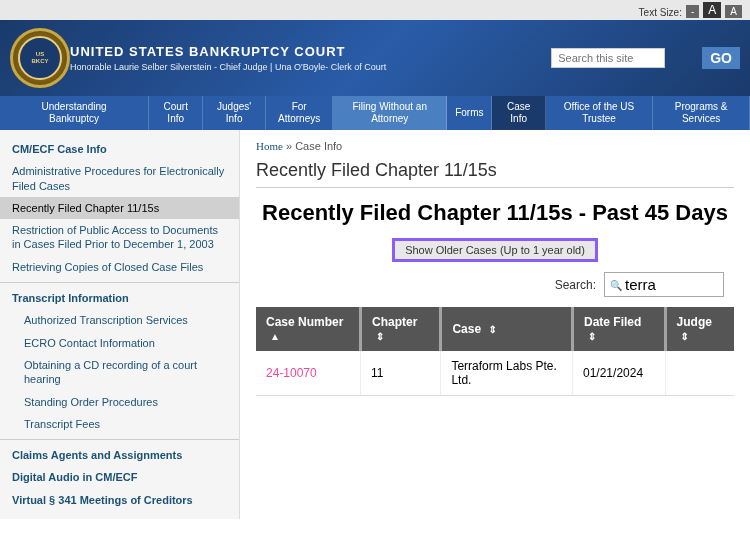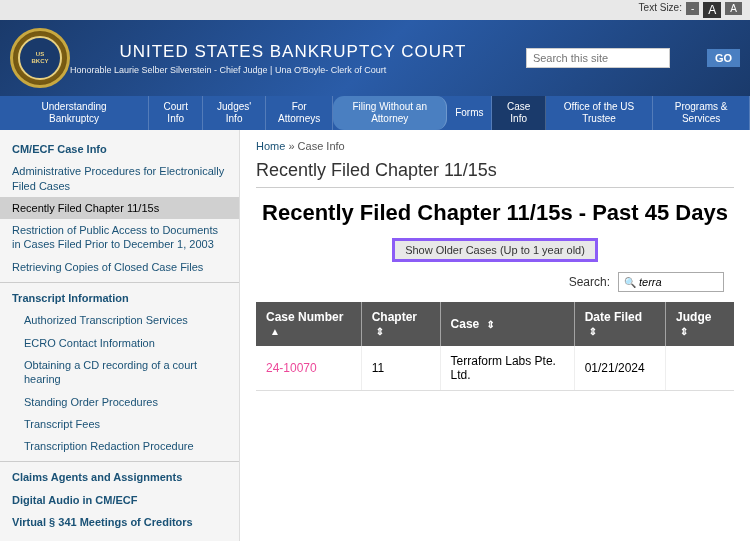--- a/index.html
+++ b/index.html
@@ -1,27 +1,27 @@
 <!DOCTYPE html>
 <html><head>
   <meta charset="utf-8">
   <style>
     * { margin: 0; padding: 0; box-sizing: border-box; }
     body { font-family: Arial, sans-serif; font-size: 12px; background: #fff; width: 750px; overflow-x: hidden; }
 
     
     .header { background: linear-gradient(135deg, #1a3a6b 0%, #2a5ca8 50%, #1a3a6b 100%); display: flex; align-items: center; padding: 8px 10px; min-height: 70px; }
     .header-text { color: white; flex: 1; }
-    .header-text .court-name { font-size: 17px; font-weight: normal; letter-spacing: 1px; text-transform: uppercase; text-align: center; }
+    .header-text .court-name { font-size: 13px; font-weight: bold; letter-spacing: 1px; text-transform: uppercase; }
     .header-text .district { font-size: 22px; font-weight: bold; line-height: 1.2; }
     .header-text .judges { font-size: 9px; opacity: 0.9; margin-top: 3px; }
     .header-search { display: flex; align-items: center; gap: 4px; margin-left: 10px; }
-    .header-search input { padding: 3px 6px; font-size: 11px; border: 1px solid #ccc; width: 144px; }
+    .header-search input { padding: 3px 6px; font-size: 11px; border: 1px solid #ccc; width: 114px; }
     .header-search button { background: #4a7fc1; color: white; border: none; padding: 3px 6px; font-size: 11px; font-weight: bold; cursor: pointer; }
-    .text-size-bar { background: #e8e8e8; text-align: right; padding: 2px 8px; font-size: 10px; color: #333; display: flex; align-items: flex-start; justify-content: flex-end; gap: 4px; }
+    .text-size-bar { background: #e8e8e8; text-align: right; padding: 2px 8px; font-size: 10px; color: #333; display: flex; align-items: flex-end; justify-content: flex-end; gap: 4px; }
     .text-size-btn { background: #666; color: white; border: none; padding: 1px 5px; cursor: pointer; font-size: 10px; }
     .text-size-btn.active { background: #333; font-size: 12px; }
 
     
     .nav { background: #2a5ca8; display: flex; align-items: stretch; }
     .nav-item { color: white; padding: 6px 10px; font-size: 11px; text-align: center; cursor: pointer; display: flex; align-items: center; justify-content: center; border-right: 1px solid rgba(255,255,255,0.2); text-decoration: none; line-height: 1.2; }
     .nav-item:hover, .nav-item.active { background: #1a3a6b; }
     .nav-item.highlight { background: #4a7fc1; }
 
     
@@ -31,34 +31,34 @@
     .sidebar { width: 240px; min-width: 240px; background: #f5f5f5; border-right: 1px solid #ddd; padding: 8px 0; font-size: 11px; }
     .sidebar-link { display: block; padding: 4px 12px; color: #1a5276; text-decoration: none; line-height: 1.3; }
     .sidebar-link.active { background: #d0d0d0; color: #000; font-weight: normal; }
     .sidebar-link.sub { padding-left: 24px; }
     .sidebar-section { padding: 4px 12px; color: #1a5276; font-weight: bold; text-decoration: none; display: block; line-height: 1.3; cursor: pointer; }
     .sidebar-divider { height: 1px; background: #ccc; margin: 4px 0; }
 
     
     .main { flex: 1; padding: 10px 16px; }
     .breadcrumb { font-size: 11px; color: #555; margin-bottom: 8px; }
-    .breadcrumb a { color: #1a5276; text-decoration: none; }
+    .breadcrumb a { color: #1a5276; text-decoration: none; font-family: Liberation Serif, serif; }
     .page-heading { font-size: 18px; color: #333; font-weight: normal; margin-bottom: 12px; border-bottom: 1px solid #ccc; padding-bottom: 6px; }
     .content-title { font-size: 22px; font-weight: bold; color: #000; text-align: center; margin-bottom: 12px; line-height: 1.2; }
     .show-older-btn { background: #e8e8e8; border: 3px solid #8b5cf6; color: #333; padding: 3px 10px; font-size: 11px; cursor: pointer; display: block; margin: 0 auto 10px auto; text-align: right; }
     .search-bar { display: flex; align-items: center; gap: 8px; margin-bottom: 10px; justify-content: flex-end; padding-right: 10px; }
     .search-bar label { font-size: 12px; color: #333; }
     .search-bar input { padding: 3px 6px; font-size: 11px; border: 1px solid #aaa; width: 120px; }
     .search-icon-inner { position: absolute; left: 6px; top: 50%; transform: translateY(-50%); color: #888; font-size: 10px; }
     .search-input-wrap { position: relative; }
 
     
     table { width: 100%; border-collapse: collapse; font-size: 12px; }
     thead tr { background: #555; color: white; }
-    thead th { padding: 8px 10px; text-align: left; font-weight: bold; border-right: 1px solid #a3a3a3; cursor: pointer; }
+    thead th { padding: 8px 10px; text-align: left; font-weight: bold; border-right: 3px solid #a3a3a3; cursor: pointer; }
     thead th:last-child { border-right: none; }
     .sort-arrow { margin-left: 4px; font-size: 10px; }
     tbody tr { background: #fff; }
     tbody tr:nth-child(even) { background: #f9f9f9; }
     tbody td { padding: 8px 10px; border-bottom: 1px solid #ddd; border-right: 1px solid #eee; }
     tbody td:last-child { border-right: none; }
     td a { color: #ec4899; text-decoration: none; }
 
     
     .seal { width: 60px; height: 60px; border-radius: 50%; background: radial-gradient(circle, #c8a840 0%, #8b6914 40%, #5a4410 100%); border: 3px solid #c8a840; display: flex; align-items: center; justify-content: center; }
@@ -80,30 +80,30 @@
     <div class="seal-inner">
       <div class="seal-text">US<br>BKCY</div>
     </div>
   </div>
   <div class="header-text">
     <div class="court-name">UNITED STATES BANKRUPTCY COURT</div>
     <div class="judges">Honorable Laurie Selber Silverstein - Chief Judge | Una O'Boyle- Clerk of Court</div>
   </div>
   <div class="header-search">
     <input type="text" placeholder="Search this site" style="">
-    <button class="header-search" style="background:#4a7fc1;color:white;border:none;padding:3px 8px;font-size:11px;font-weight:bold;cursor:pointer;margin-left:33px;">GO</button>
+    <button class="header-search" style="background:#4a7fc1;color:white;border:none;padding:3px 8px;font-size:14px;font-weight:bold;cursor:pointer;margin-left:33px;">GO</button>
   </div>
 </div>
 
 <nav class="nav">
   <a class="nav-item" style="font-size:10px;padding:5px 24px;">Understanding Bankruptcy</a>
   <a class="nav-item" style="font-size:10px;padding:5px 8px;">Court Info</a>
   <a class="nav-item" style="font-size:10px;padding:5px 8px;">Judges' Info</a>
   <a class="nav-item" style="font-size:10px;padding:5px 8px;">For Attorneys</a>
-  <a class="nav-item highlight" style="font-size:10px;padding:5px 8px;border-radius:11px;">Filing Without an Attorney</a>
+  <a class="nav-item highlight" style="font-size:10px;padding:5px 8px;">Filing Without an Attorney</a>
   <a class="nav-item" style="font-size:10px;padding:5px 8px;">Forms</a>
   <a class="nav-item active" style="font-size:10px;padding:5px 8px;">Case Info</a>
   <a class="nav-item" style="font-size:10px;padding:5px 8px;">Office of the US Trustee</a>
   <a class="nav-item" style="font-size:10px;padding:5px 8px;">Programs &amp; Services</a>
 </nav>
 
 <div class="layout">
 
   <aside class="sidebar">
     <a class="sidebar-section">CM/ECF Case Info</a>
@@ -111,21 +111,20 @@
     <a class="sidebar-link active">Recently Filed Chapter 11/15s</a>
     <a class="sidebar-link">Restriction of Public Access to Documents in Cases Filed Prior to December 1, 2003</a>
     <a class="sidebar-link">Retrieving Copies of Closed Case Files</a>
     <div class="sidebar-divider"></div>
     <a class="sidebar-section">Transcript Information</a>
     <a class="sidebar-link sub">Authorized Transcription Services</a>
     <a class="sidebar-link sub">ECRO Contact Information</a>
     <a class="sidebar-link sub">Obtaining a CD recording of a court hearing</a>
     <a class="sidebar-link sub">Standing Order Procedures</a>
     <a class="sidebar-link sub">Transcript Fees</a>
-    <a class="sidebar-link sub">Transcription Redaction Procedure</a>
     <div class="sidebar-divider"></div>
     <a class="sidebar-section">Claims Agents and Assignments</a>
     <a class="sidebar-section">Digital Audio in CM/ECF</a>
     <a class="sidebar-section">Virtual § 341 Meetings of Creditors</a>
   </aside>
 
   <main class="main">
 
     <div class="breadcrumb">
       <a>Home</a>
@@ -136,21 +135,21 @@
     <h2 class="page-heading">Recently Filed Chapter 11/15s</h2>
 
     <h1 class="content-title">Recently Filed Chapter 11/15s - Past 45 Days</h1>
 
     <button class="show-older-btn">Show Older Cases (Up to 1 year old)</button>
 
     <div class="search-bar">
       <label>Search:</label>
       <div class="search-input-wrap">
         <span class="search-icon-inner">🔍</span>
-        <input type="text" style="padding: 3px 6px 3px 20px; font-size: 11px; border: 1px solid rgb(170, 170, 170); width: 106px; font-style: italic;" value="terra">
+        <input type="text" style="padding: 3px 6px 3px 20px; font-size: 15px; border: 1px solid rgb(170, 170, 170); width: 120px;" value="terra">
       </div>
     </div>
 
     <table>
       <thead>
         <tr>
           <th>
             <span>Case Number</span>
             <span class="sort-arrow">▲</span>
           </th>

